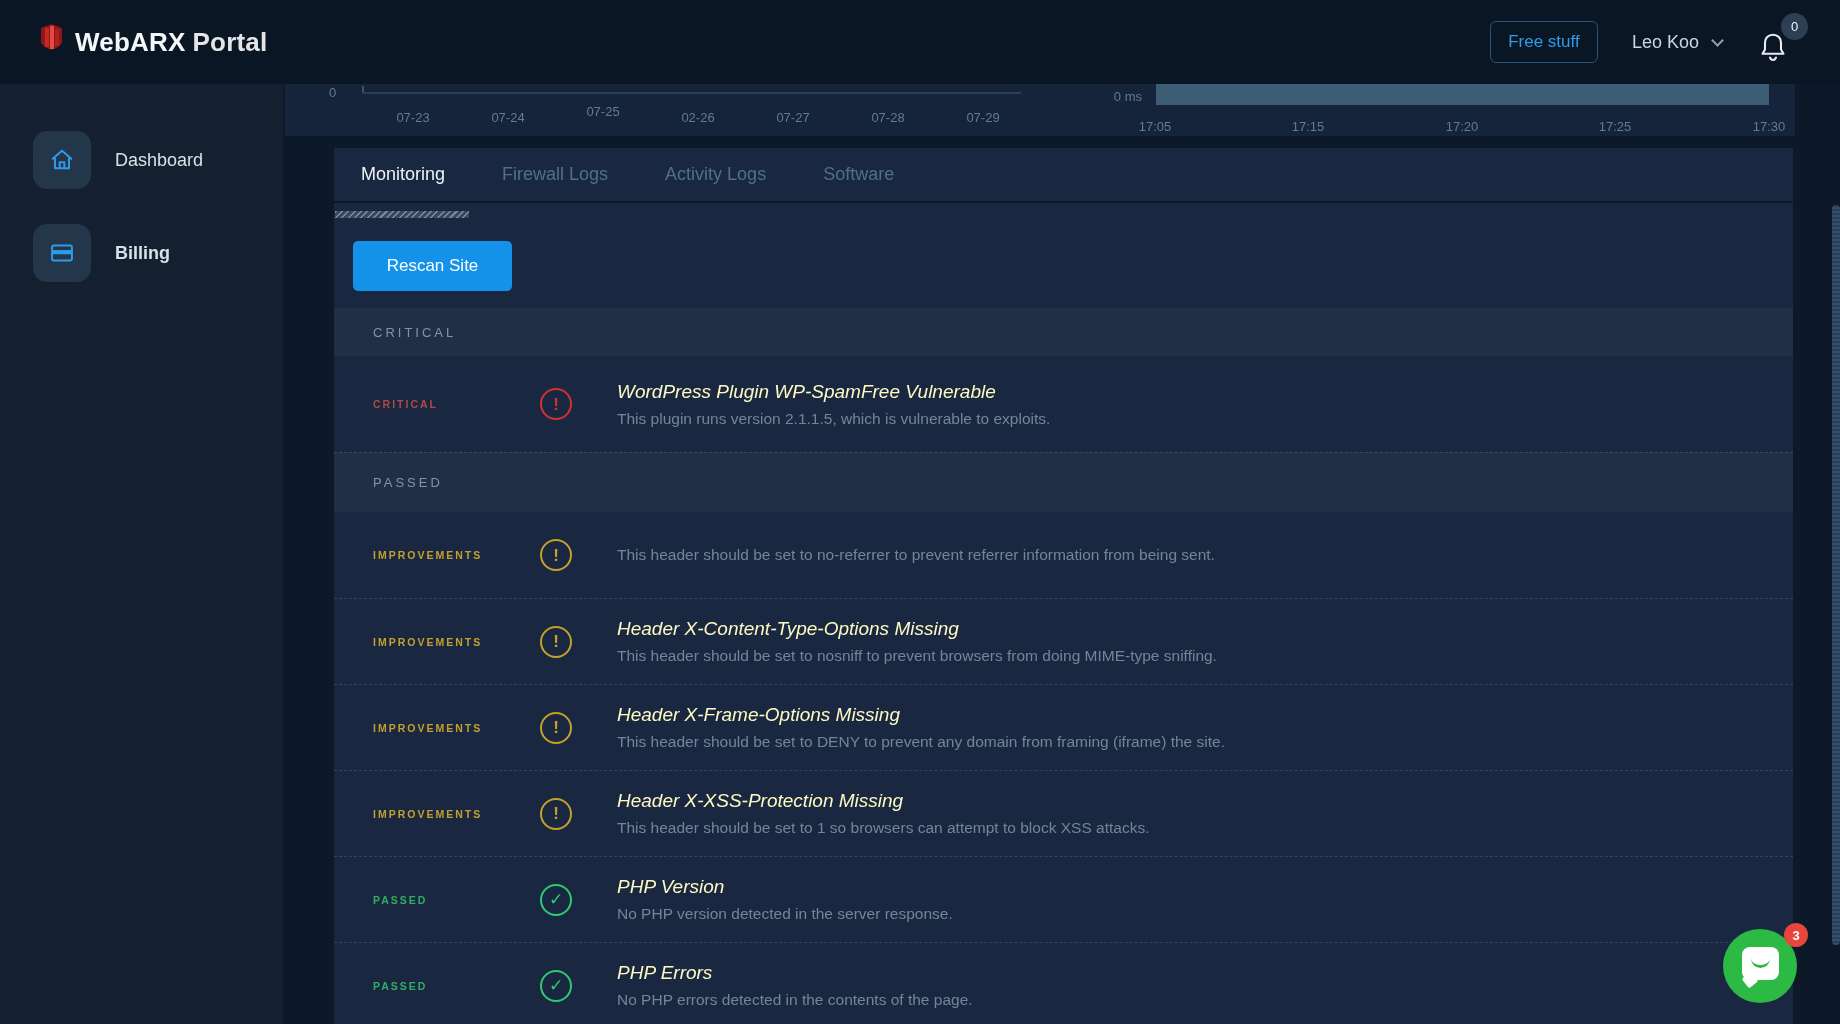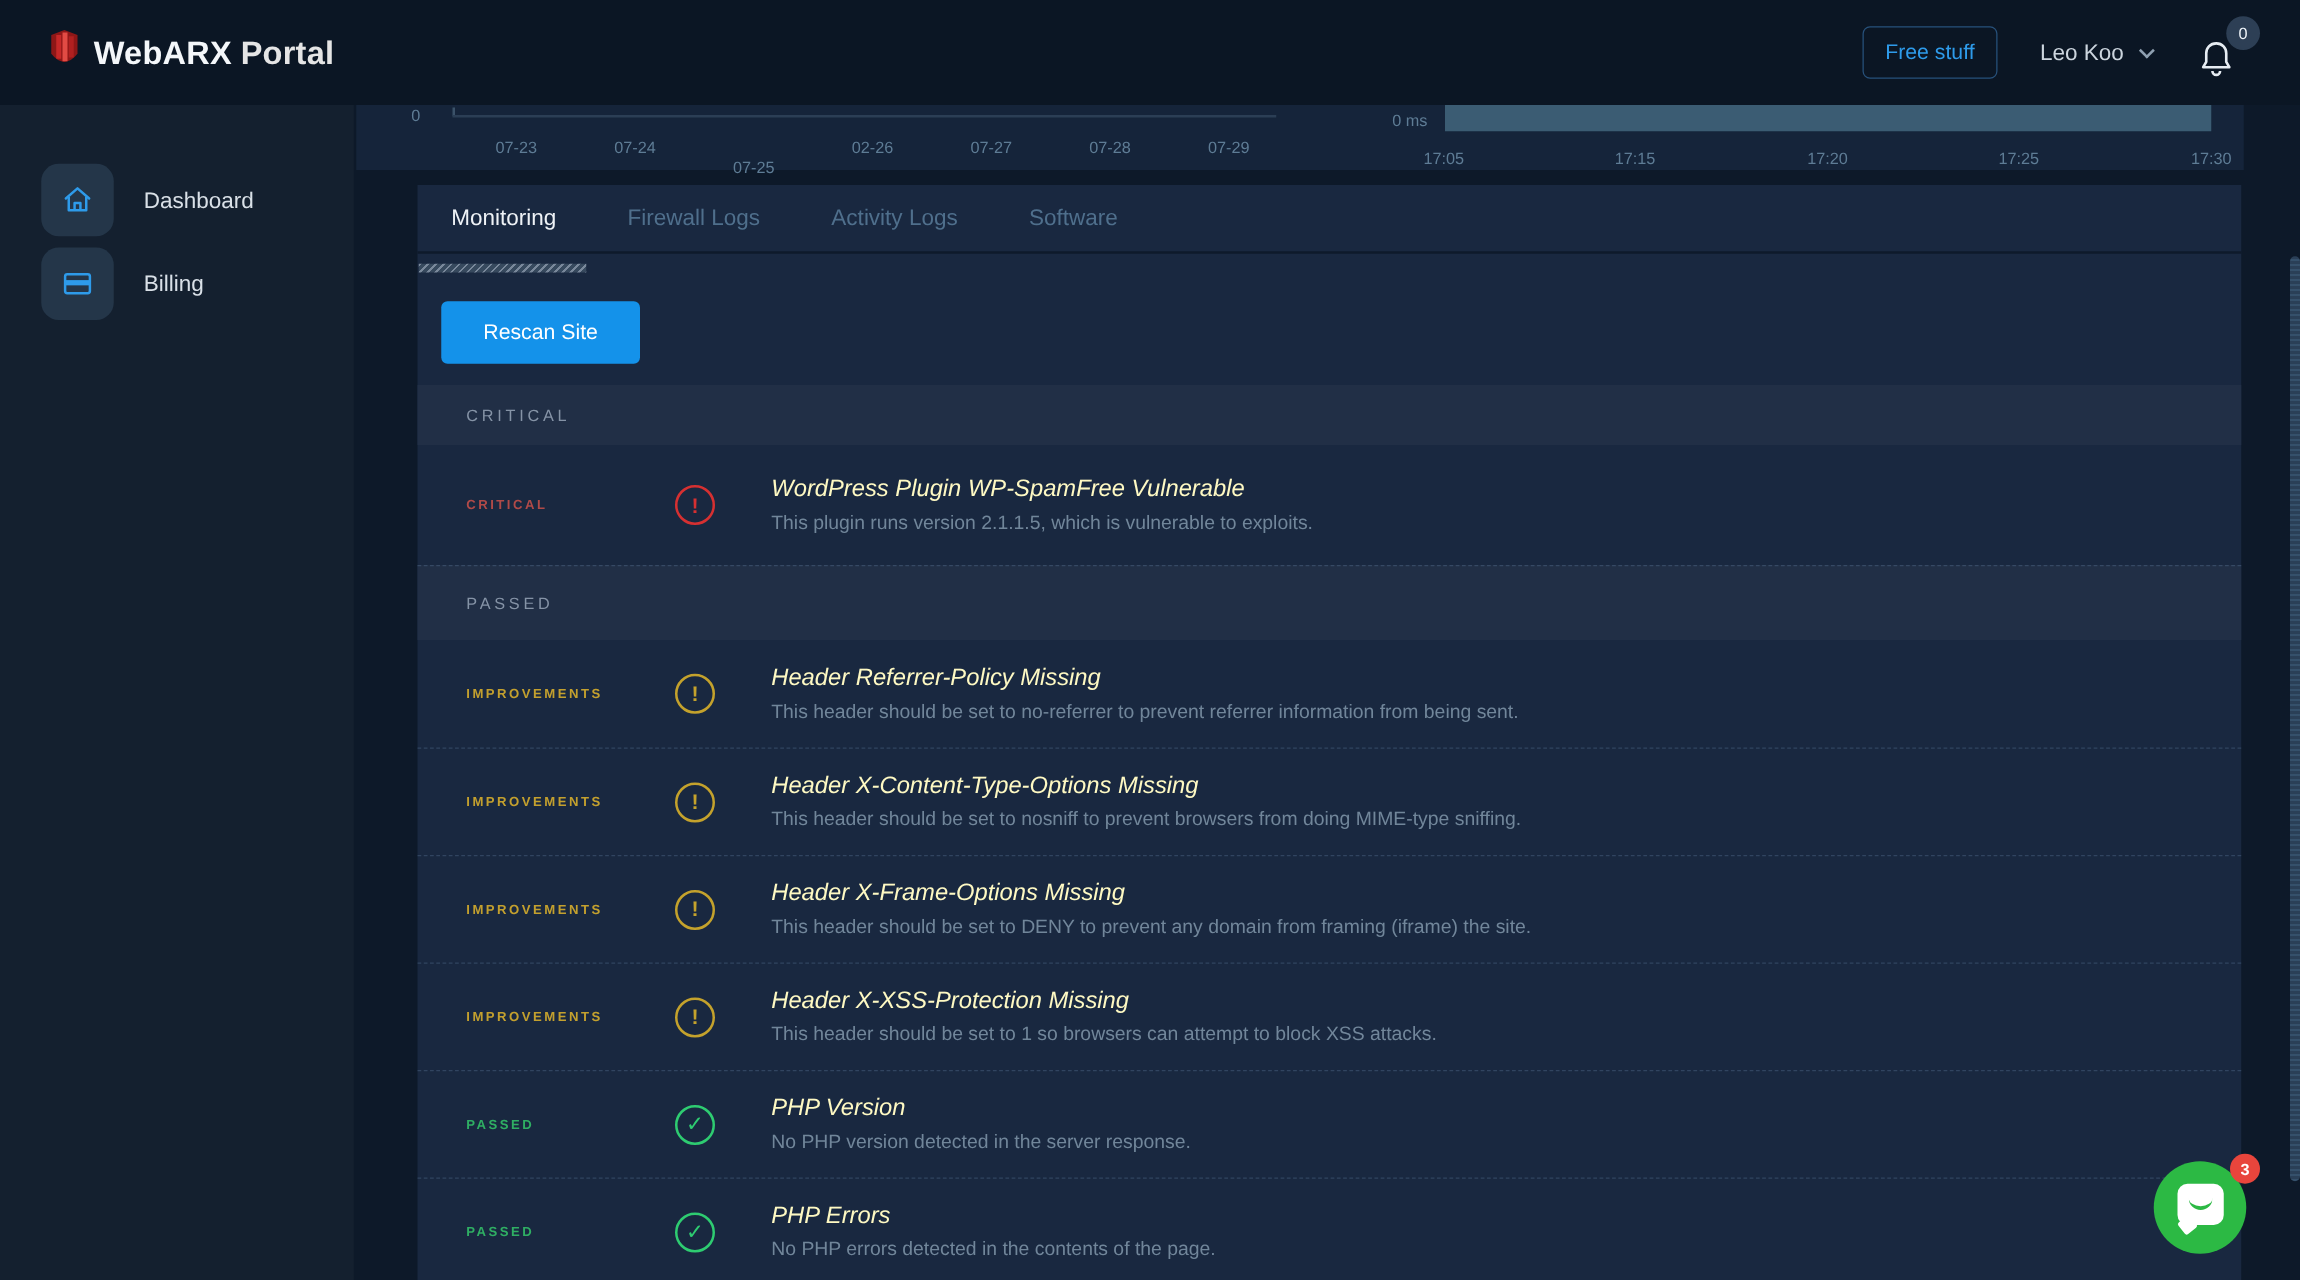--- a/index.html
+++ b/index.html
@@ -45,21 +45,21 @@
     position:absolute; left:0; top:84px; width:283px; height:940px;
     background:#14202f; z-index:20;
   }
   .nav-item { position:absolute; left:33px; display:flex; align-items:center; gap:24px; cursor:pointer; }
   .nav-item .tile {
     width:58px; height:58px; border-radius:14px; background:#243649;
     display:flex; align-items:center; justify-content:center;
   }
   .nav-label { font-size:18px; color:#d9e0e7; }
   .nav-dashboard { top:47px; }
-  .nav-billing { top:114px; }
+  .nav-billing { top:140px;font-weight:bold; }
 
   
   .chart-strip {
     position:absolute; left:285px; top:84px; width:1510px; height:52px;
     background:#15243a; border-radius:0 0 0 0; z-index:5;
   }
   .cs-el { position:absolute; font-size:13px; color:#5e7c95; white-space:nowrap; }
   .cs-center { transform:translateX(-50%); }
   .axis-line { position:absolute; left:77px; top:8px; width:659px; height:2px; background:#2b3e55; }
   .axis-tick { position:absolute; left:77px; top:2px; width:2px; height:7px; background:#3b5269; }
@@ -201,21 +201,21 @@
   </div>
 </aside>
 
 <div class="chart-strip">
 
   <span class="cs-el" style="left:44px; top:1px;">0</span>
   <span class="axis-tick"></span>
   <span class="axis-line"></span>
   <span class="cs-el cs-center" style="left:128px; top:26px;">07-23</span>
   <span class="cs-el cs-center" style="left:223px; top:26px;">07-24</span>
-  <span class="cs-el cs-center" style="left:318px; top:42px;">07-25</span>
+  <span class="cs-el cs-center" style="left:318px; top:20px;">07-25</span>
   <span class="cs-el cs-center" style="left:413px; top:26px;">02-26</span>
   <span class="cs-el cs-center" style="left:508px; top:26px;">07-27</span>
   <span class="cs-el cs-center" style="left:603px; top:26px;">07-28</span>
   <span class="cs-el cs-center" style="left:698px; top:26px;">07-29</span>
 
   <span class="cs-el" style="left:815px; top:5px; width:42px; text-align:right;">0 ms</span>
   <span class="rt-bar"></span>
   <span class="cs-el cs-center" style="left:870px; top:35px;">17:05</span>
   <span class="cs-el cs-center" style="left:1023px; top:35px;">17:15</span>
   <span class="cs-el cs-center" style="left:1177px; top:35px;">17:20</span>
@@ -254,21 +254,20 @@
   <div class="band tall">PASSED</div>
 
   <div class="row">
     <span class="row-label improvement">IMPROVEMENTS</span>
     <span class="icon-col">
         <span class="status-icon alert-yellow">
           <span class="ex">!</span>
         </span>
       </span>
     <span class="row-text">
-      <span class="row-title">Header Referrer-Policy Missing</span>
       <span class="row-desc">This header should be set to no-referrer to prevent referrer information from being sent.</span>
     </span>
   </div>
 
   <div class="row">
     <span class="row-label improvement">IMPROVEMENTS</span>
     <span class="icon-col">
         <span class="status-icon alert-yellow">
           <span class="ex">!</span>
         </span>

